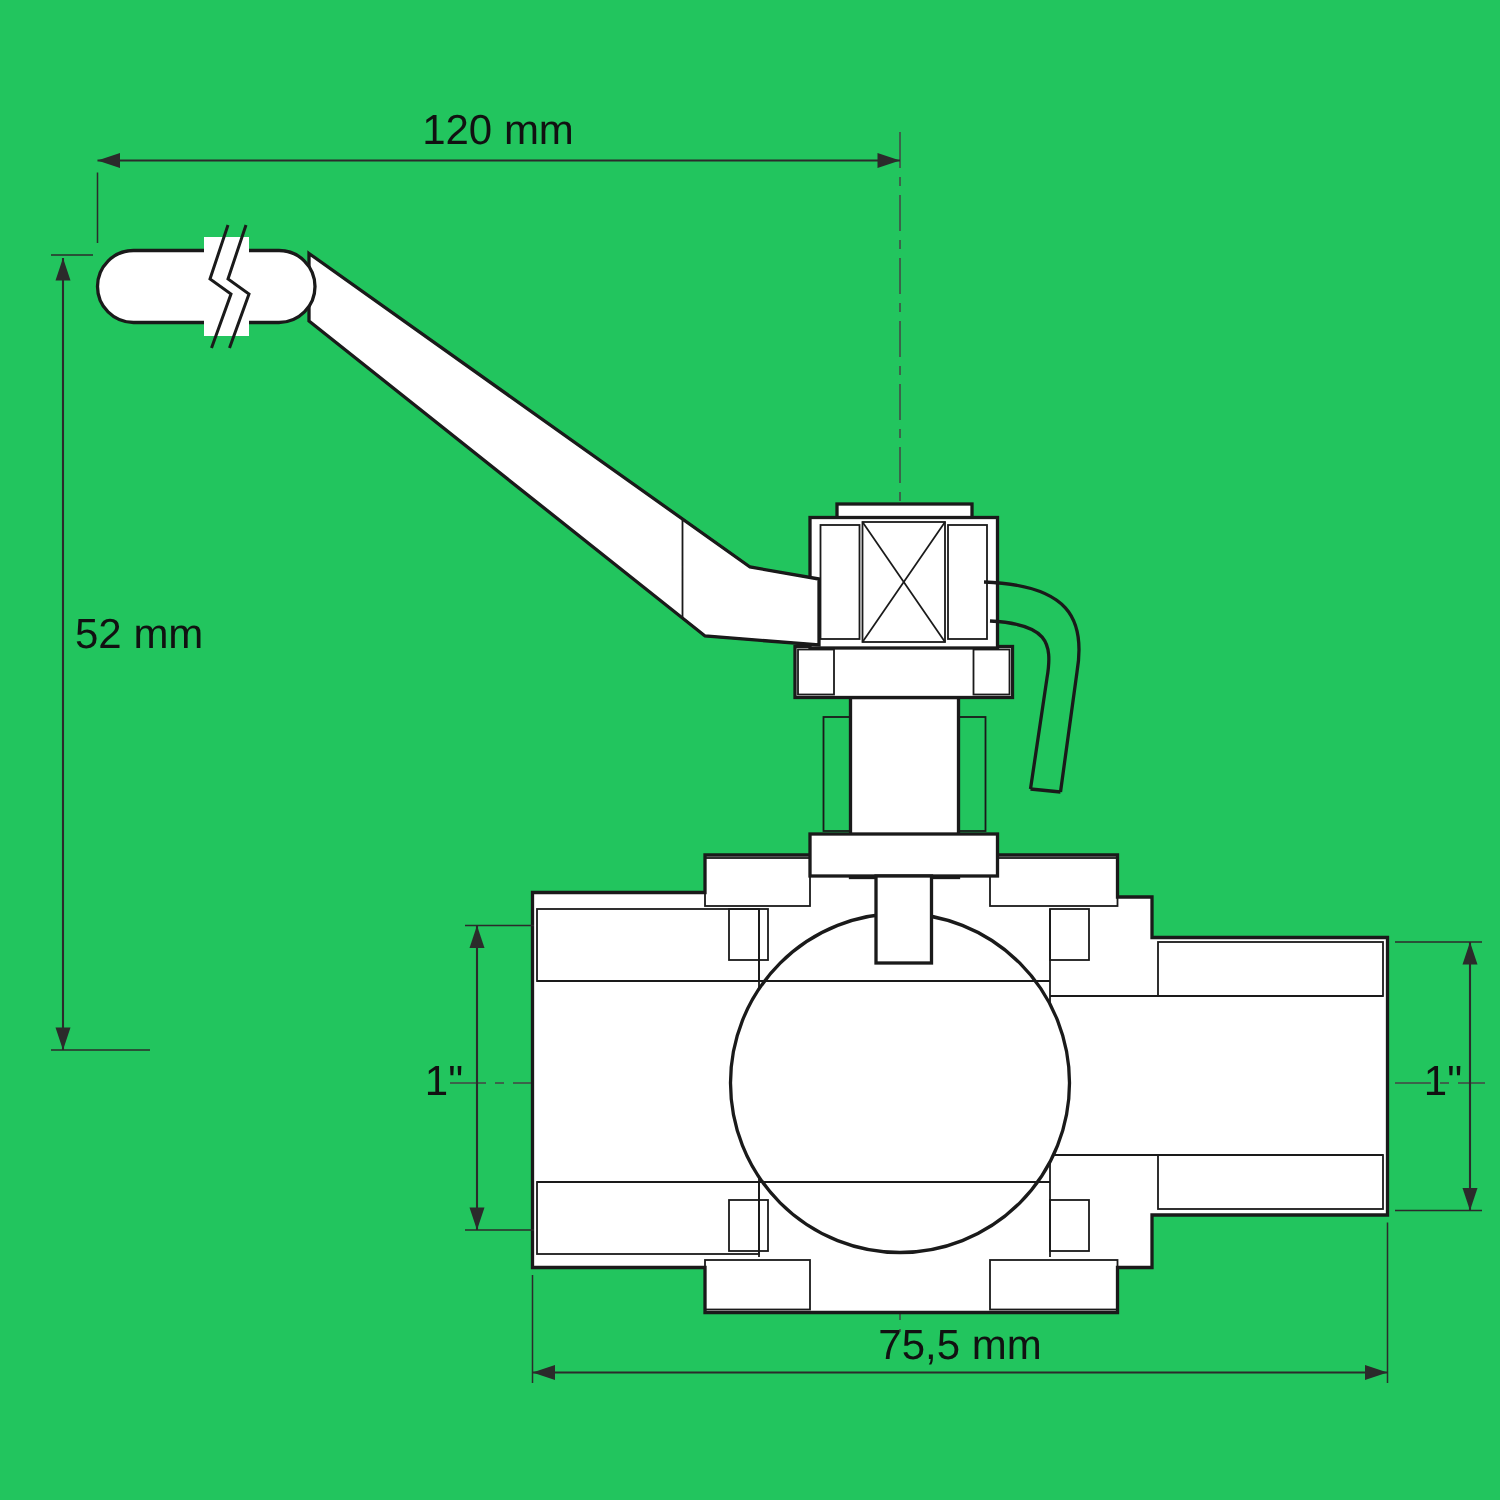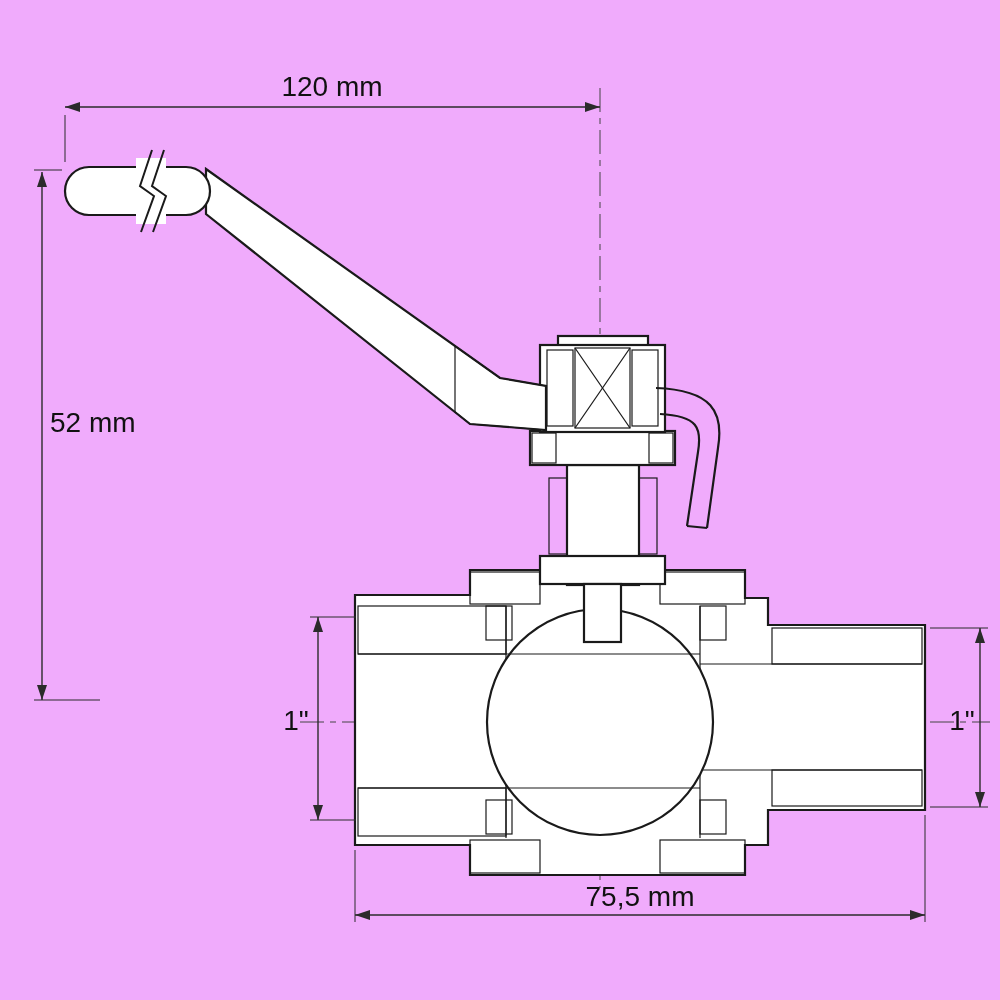--- a/index.html
+++ b/index.html
@@ -8,21 +8,21 @@
     background: #ffffff;
     width: 1000px;
     height: 1000px;
     overflow: hidden;
     font-family: "Liberation Sans", sans-serif;
   }
   .stage {
     width: 1000px;
     height: 1000px;
     position: relative;
-    background: #f0abfc;
+    background: #22c55e;
   }
   svg { display: block; }
   .dim-text {
     font-family: "Liberation Sans", sans-serif;
     font-size: 28px;
     fill: #111111;
   }
   .outline { fill: #ffffff; stroke: #1a1a1a; stroke-width: 2.2; }
   .thin    { fill: none;    stroke: #1a1a1a; stroke-width: 1.2; }
   .dimline { fill: none;    stroke: #2b2b2b; stroke-width: 1.4; }

